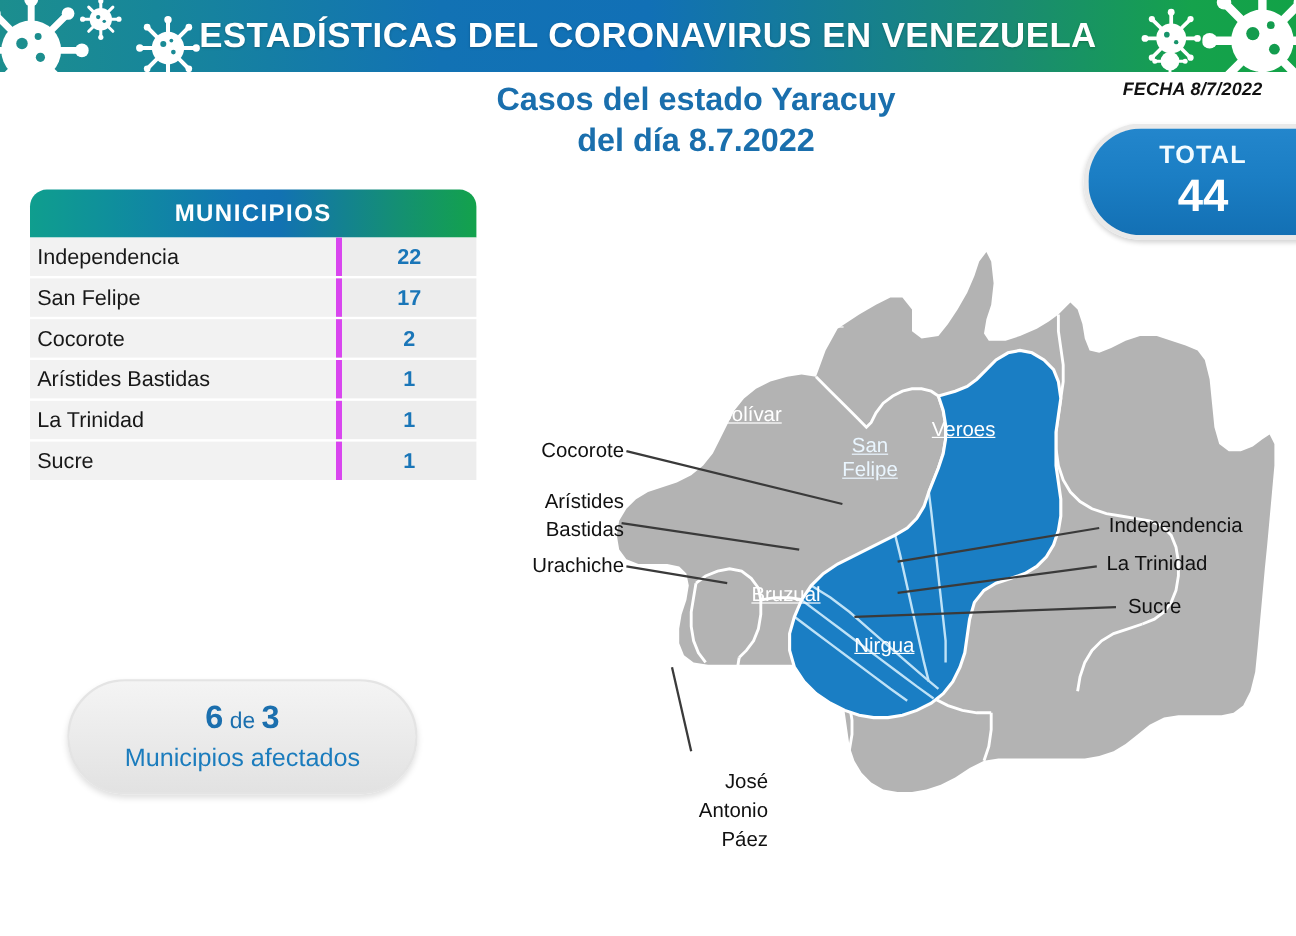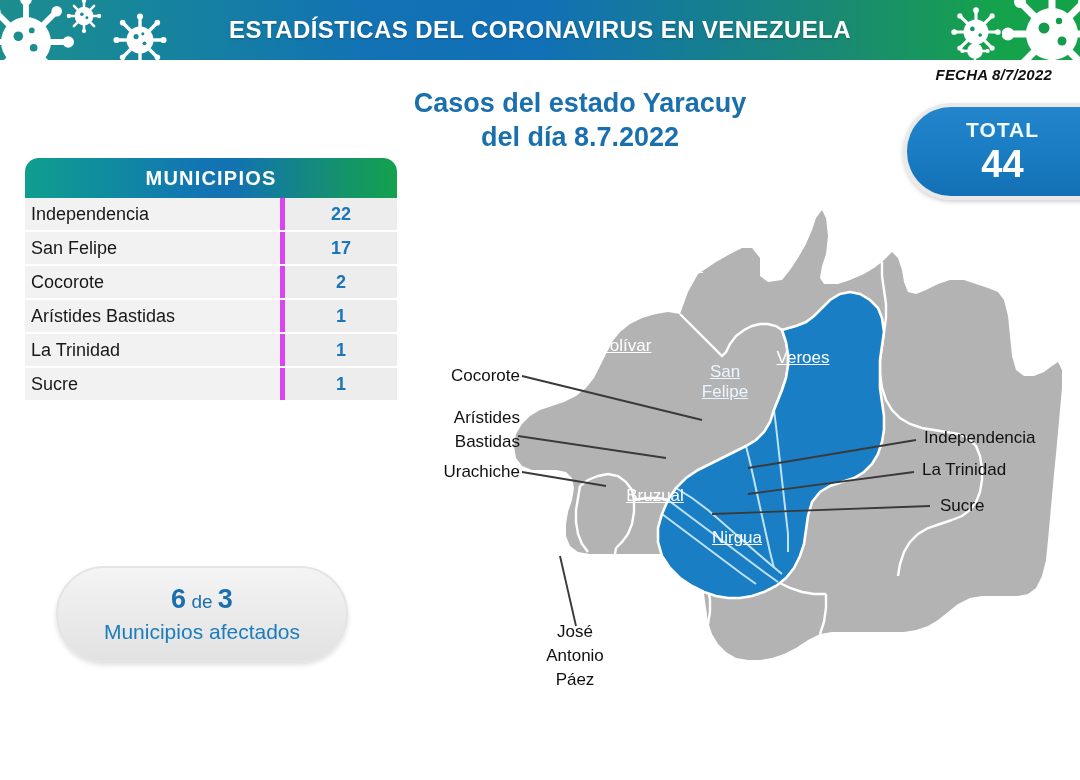--- a/index.html
+++ b/index.html
@@ -11,32 +11,32 @@
 
   
   #banner{
     position:absolute;left:0;top:0;width:1080px;height:60px;
     background:linear-gradient(90deg,#1c8e8e 0%,#17869a 12%,#1272b4 34%,#1170b6 50%,#1a8a72 78%,#15a24c 92%,#12a247 100%);
     overflow:hidden;
   }
   #banner-title{
     position:absolute;left:0;top:0;width:1080px;height:60px;
     display:flex;align-items:center;justify-content:center;
-    color:#ffffff;font-size:24px;font-weight:bold;letter-spacing:.4px;
+    color:#ffffff;font-size:29px;font-weight:bold;letter-spacing:.4px;
     text-shadow:0 1px 2px rgba(0,0,0,.25);
     z-index:4;white-space:nowrap;
   }
   .virus{position:absolute;z-index:2;}
   .virus svg{display:block;}
 
   
   #main-title{
     position:absolute;left:300px;top:66px;width:560px;
     text-align:center;color:#1a6fad;font-weight:bold;
-    font-size:27px;line-height:34px;margin-top:20px;
+    font-size:27px;line-height:34px;
   }
   #main-title .l2{display:block;}
 
   
   #fecha{
     position:absolute;right:28px;top:66px;
     font-size:15px;font-weight:bold;font-style:italic;color:#111;
     letter-spacing:.2px;
   }
 
@@ -443,18 +443,18 @@
   <div class="olabel l" style="left:-16px;top:210px;width:106px;">
     <span>Arístides</span><br>
     <span>Bastidas</span>
   </div>
   <div class="olabel l" style="left:-18px;top:264px;width:108px;">Urachiche</div>
 
   <div class="olabel r" style="left:494px;top:230px;width:160px;">Independencia</div>
   <div class="olabel r" style="left:492px;top:262px;width:150px;">La Trinidad</div>
   <div class="olabel r" style="left:510px;top:298px;width:120px;">Sucre</div>
 
-  <div class="olabel c" style="left:80px;top:424px;width:130px;">
+  <div class="olabel c" style="left:80px;top:444px;width:130px;text-align:right;">
     <span>José</span><br>
     <span>Antonio</span><br>
     <span>Páez</span>
   </div>
 </div>
 
 </body></html>

